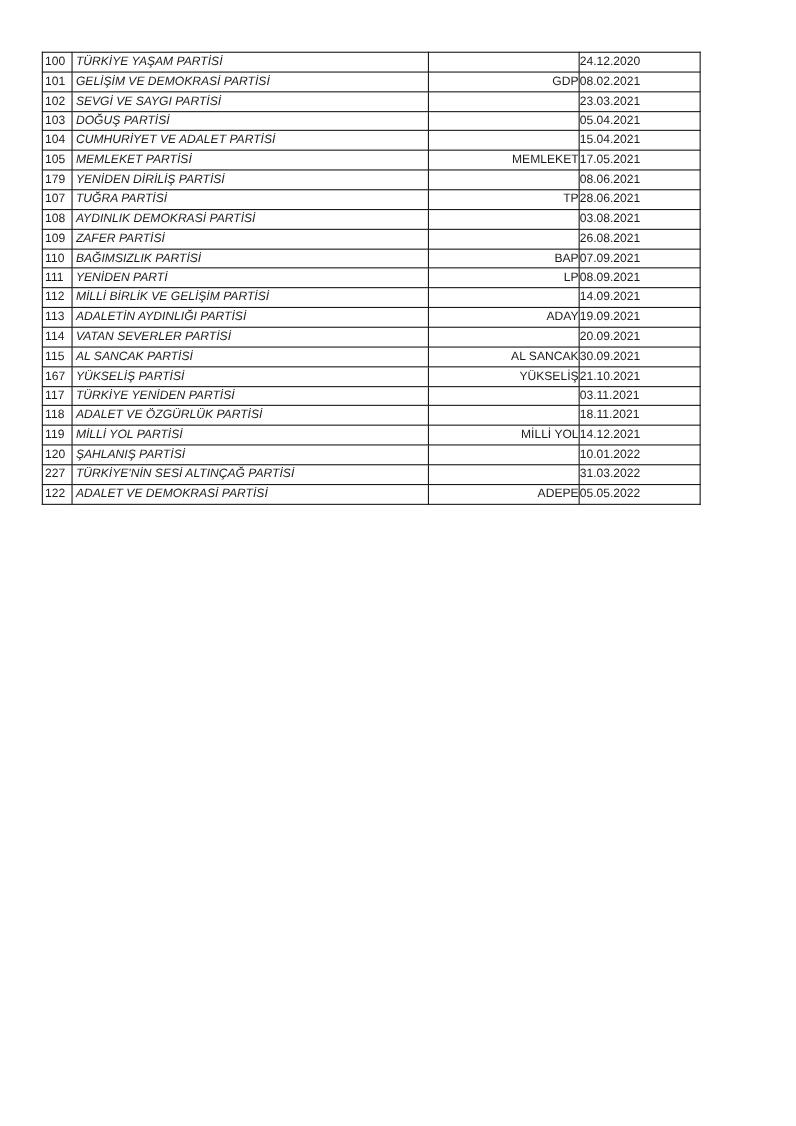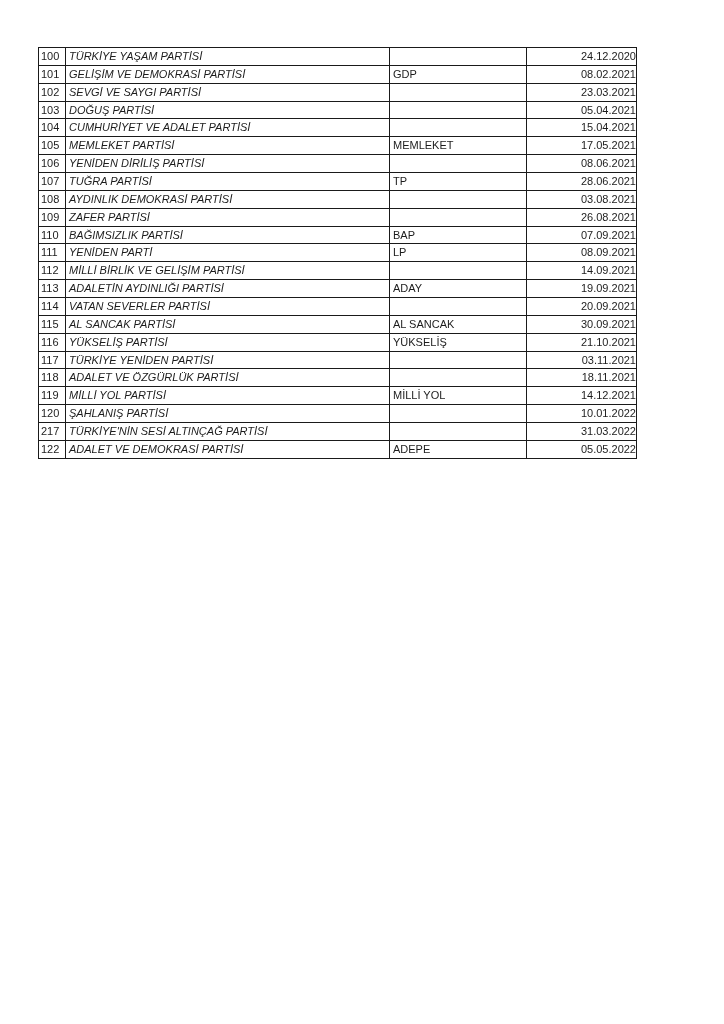--- a/index.html
+++ b/index.html
@@ -35,22 +35,22 @@
     line-height: 11px;
     color: #1c1c1c;
     white-space: nowrap;
     overflow: hidden;
     vertical-align: middle;
     padding: 0 0 0 3px;
   }
 
   .party-table td.col-no    { width: 27px;  padding-left: 2px; }
   .party-table td.col-name  { width: 324px; font-style: italic; }
-  .party-table td.col-abbr  { width: 137px; }
-  .party-table td.col-date  { width: 110px; text-align: right; padding-left: 0; }
+  .party-table td.col-abbr  { width: 137px; text-align: right; }
+  .party-table td.col-date  { width: 110px; text-align: left; padding-left: 0; }
 </style>
 </head>
 <body>
 
 <div class="page">
   <table class="party-table">
     <tbody>
         <tr>
           <td class="col-no">100</td>
           <td class="col-name">TÜRKİYE YAŞAM PARTİSİ</td>
@@ -81,21 +81,21 @@
           <td class="col-abbr"></td>
           <td class="col-date">15.04.2021</td>
         </tr>
         <tr>
           <td class="col-no">105</td>
           <td class="col-name">MEMLEKET PARTİSİ</td>
           <td class="col-abbr">MEMLEKET</td>
           <td class="col-date">17.05.2021</td>
         </tr>
         <tr>
-          <td class="col-no">106</td>
+          <td class="col-no">179</td>
           <td class="col-name">YENİDEN DİRİLİŞ PARTİSİ</td>
           <td class="col-abbr"></td>
           <td class="col-date">08.06.2021</td>
         </tr>
         <tr>
           <td class="col-no">107</td>
           <td class="col-name">TUĞRA PARTİSİ</td>
           <td class="col-abbr">TP</td>
           <td class="col-date">28.06.2021</td>
         </tr>
@@ -141,21 +141,21 @@
           <td class="col-abbr"></td>
           <td class="col-date">20.09.2021</td>
         </tr>
         <tr>
           <td class="col-no">115</td>
           <td class="col-name">AL SANCAK PARTİSİ</td>
           <td class="col-abbr">AL SANCAK</td>
           <td class="col-date">30.09.2021</td>
         </tr>
         <tr>
-          <td class="col-no">116</td>
+          <td class="col-no">167</td>
           <td class="col-name">YÜKSELİŞ PARTİSİ</td>
           <td class="col-abbr">YÜKSELİŞ</td>
           <td class="col-date">21.10.2021</td>
         </tr>
         <tr>
           <td class="col-no">117</td>
           <td class="col-name">TÜRKİYE YENİDEN PARTİSİ</td>
           <td class="col-abbr"></td>
           <td class="col-date">03.11.2021</td>
         </tr>
@@ -171,21 +171,21 @@
           <td class="col-abbr">MİLLİ YOL</td>
           <td class="col-date">14.12.2021</td>
         </tr>
         <tr>
           <td class="col-no">120</td>
           <td class="col-name">ŞAHLANIŞ PARTİSİ</td>
           <td class="col-abbr"></td>
           <td class="col-date">10.01.2022</td>
         </tr>
         <tr>
-          <td class="col-no">217</td>
+          <td class="col-no">227</td>
           <td class="col-name">TÜRKİYE'NİN SESİ ALTINÇAĞ PARTİSİ</td>
           <td class="col-abbr"></td>
           <td class="col-date">31.03.2022</td>
         </tr>
         <tr>
           <td class="col-no">122</td>
           <td class="col-name">ADALET VE DEMOKRASİ PARTİSİ</td>
           <td class="col-abbr">ADEPE</td>
           <td class="col-date">05.05.2022</td>
         </tr>

